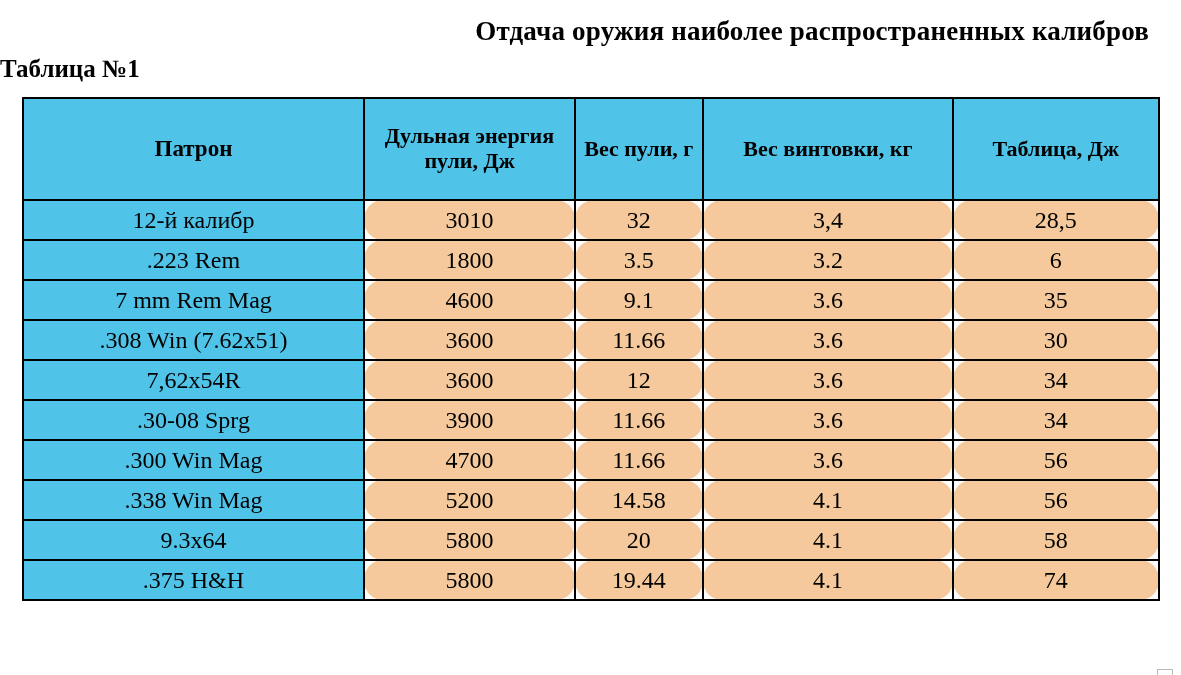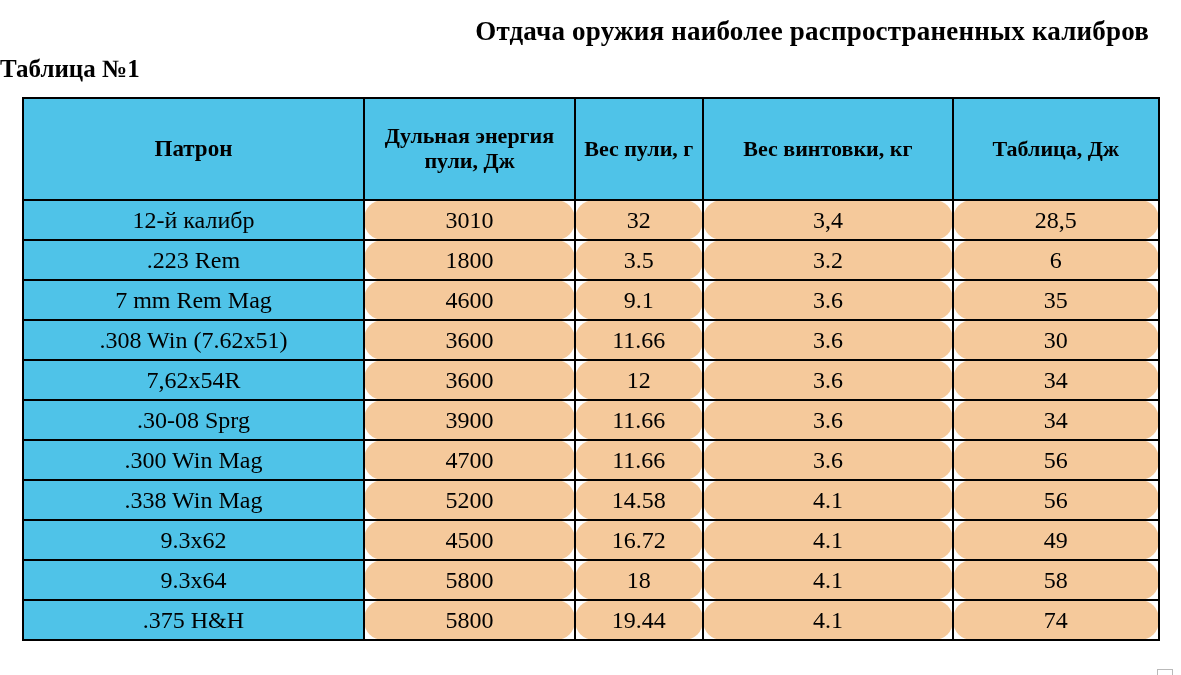--- a/index.html
+++ b/index.html
@@ -167,30 +167,23 @@
           <td class="datacell">56</td>
         </tr>
         <tr>
           <td class="namecell">.338 Win Mag</td>
           <td class="datacell">5200</td>
           <td class="datacell">14.58</td>
           <td class="datacell">4.1</td>
           <td class="datacell">56</td>
         </tr>
         <tr>
-          <td class="namecell">9.3x62</td>
-          <td class="datacell">4500</td>
-          <td class="datacell">16.72</td>
-          <td class="datacell">4.1</td>
-          <td class="datacell">49</td>
-        </tr>
-        <tr>
           <td class="namecell">9.3x64</td>
           <td class="datacell">5800</td>
-          <td class="datacell">18</td>
+          <td class="datacell">20</td>
           <td class="datacell">4.1</td>
           <td class="datacell">58</td>
         </tr>
         <tr>
           <td class="namecell">.375 H&amp;H</td>
           <td class="datacell">5800</td>
           <td class="datacell">19.44</td>
           <td class="datacell">4.1</td>
           <td class="datacell">74</td>
         </tr>

